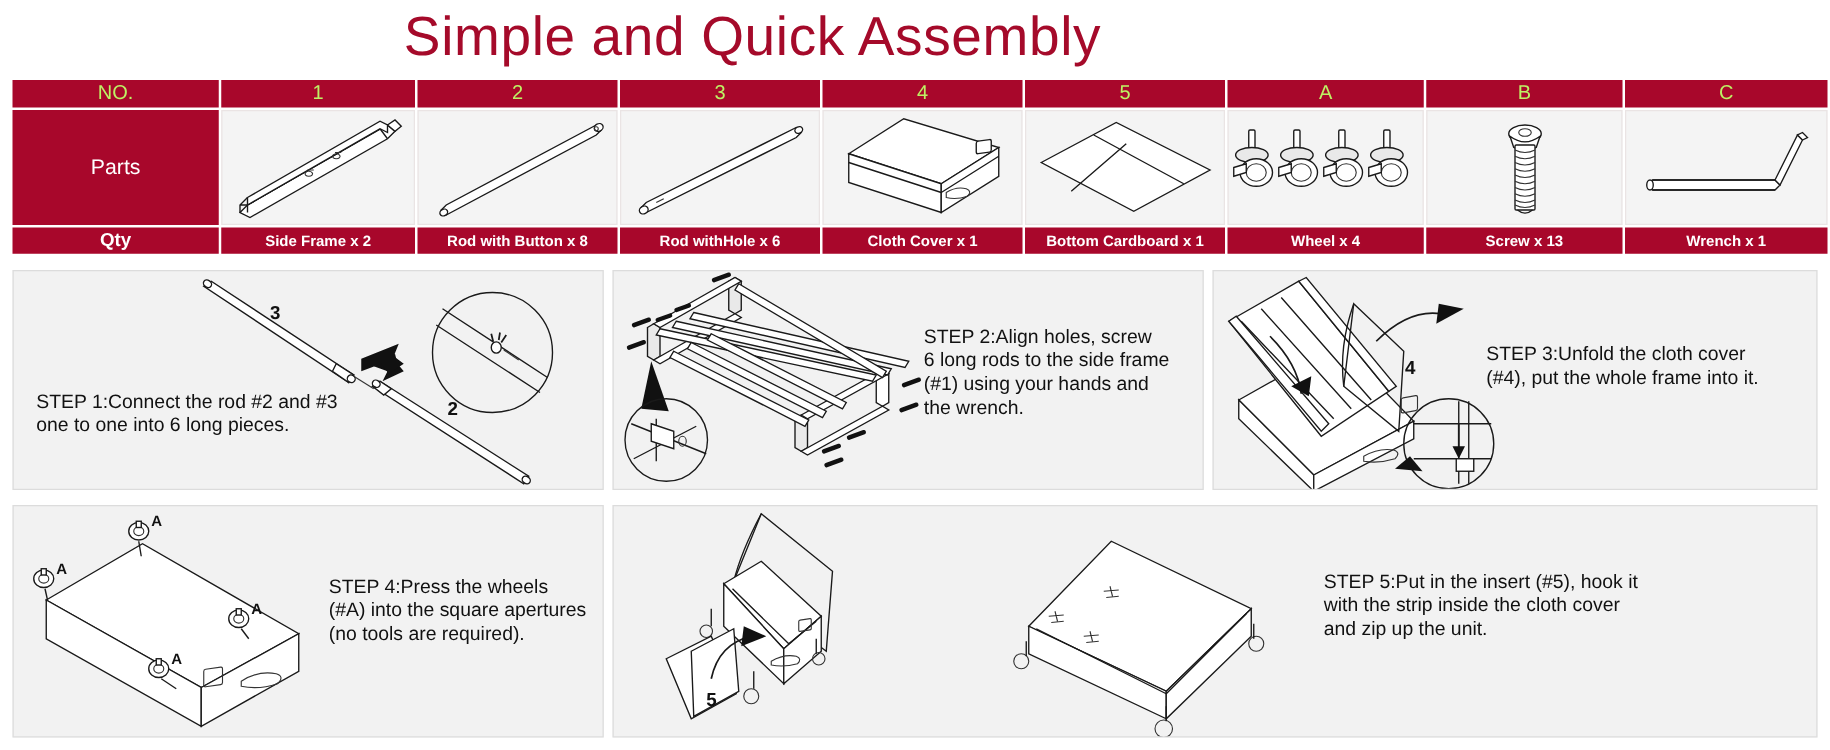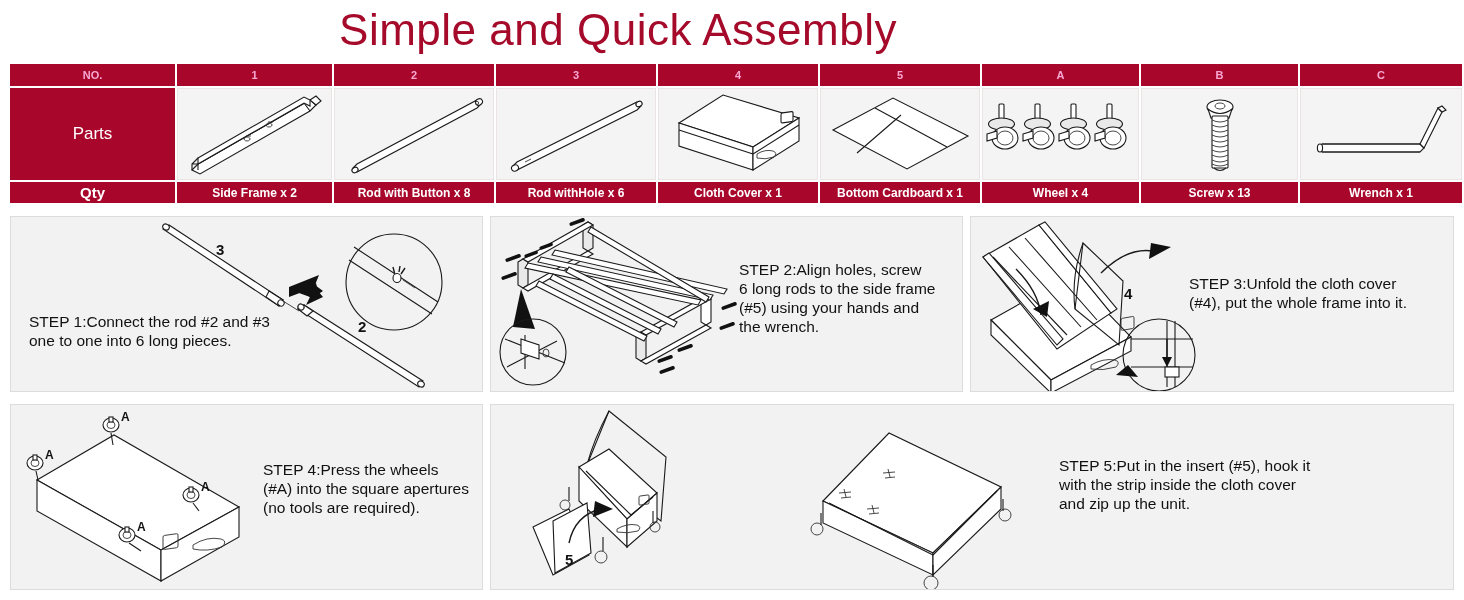--- a/index.html
+++ b/index.html
@@ -7,42 +7,42 @@
   body {
     width:1464px; height:600px;
     background:#ffffff;
     font-family:"Liberation Sans", sans-serif;
     overflow:hidden;
   }
   .page { position:relative; width:1464px; height:600px; }
 
   
   .title {
-    position:absolute; left:16px; top:0; width:1204px; height:60px;
+    position:absolute; left:0; top:0; width:1204px; height:60px;
     display:flex; align-items:center; justify-content:center;
     color:#A50A2A;
     font-size:44px; font-weight:400; letter-spacing:.5px;
     white-space:nowrap;
   }
 
   
   .parts-table {
     position:absolute; left:10px; top:64px; width:1444px; height:141px;
     display:flex; flex-direction:column; gap:2px;
   }
   .row { display:flex; gap:2px; }
   .row-head { height:22px; }
   .row-parts { height:92px; }
   .row-qty  { height:21px; }
 
   .cell { display:flex; align-items:center; justify-content:center; }
   .red {
     background:#A8072B; color:#ffffff;
   }
-  .hdr-txt { font-size:11px; font-weight:700; color:#f9a8d4; }
+  .hdr-txt { font-size:16px; font-weight:400; color:#bef264; }
   .qty-txt { font-size:12px; font-weight:700; color:#fff; white-space:nowrap; }
 
   
   .c0 { width:165px; flex:none; }
   .c1 { width:155px; flex:none; }
   .c2 { width:160px; flex:none; }
   .c3 { width:160px; flex:none; }
   .c4 { width:160px; flex:none; }
   .c5 { width:160px; flex:none; }
   .c6 { width:157px; flex:none; }
@@ -366,21 +366,21 @@
       </g>
 
       <polygon class="blk" points="30,72 44,112 22,110"></polygon>
       <circle class="ln" cx="42" cy="135" r="33" fill="#f2f2f2"></circle>
       <path class="ln" d="M14,122 L74,146 M16,150 L66,124 M34,118 L34,152"></path>
       <path class="wht" d="M30,122 L48,128 L48,142 L30,136 Z"></path>
       <ellipse class="thin" cx="55" cy="136" rx="3" ry="4" fill="none"></ellipse>
     </svg>
     <div class="steptext t2">STEP 2:Align holes, screw
 6 long rods to the side frame
-(#5) using your hands and
+(#1) using your hands and
 the wrench.</div>
   </div>
 
   <div class="panel p3">
     <svg width="484" height="176" viewBox="0 0 484 176">
 
       <polygon class="wht" points="20,103 100,58 160,120 80,163"></polygon>
       <polygon class="wht" points="20,103 80,163 80,176 20,118"></polygon>
       <polygon class="wht" points="80,163 160,120 160,134 80,176"></polygon>
 

